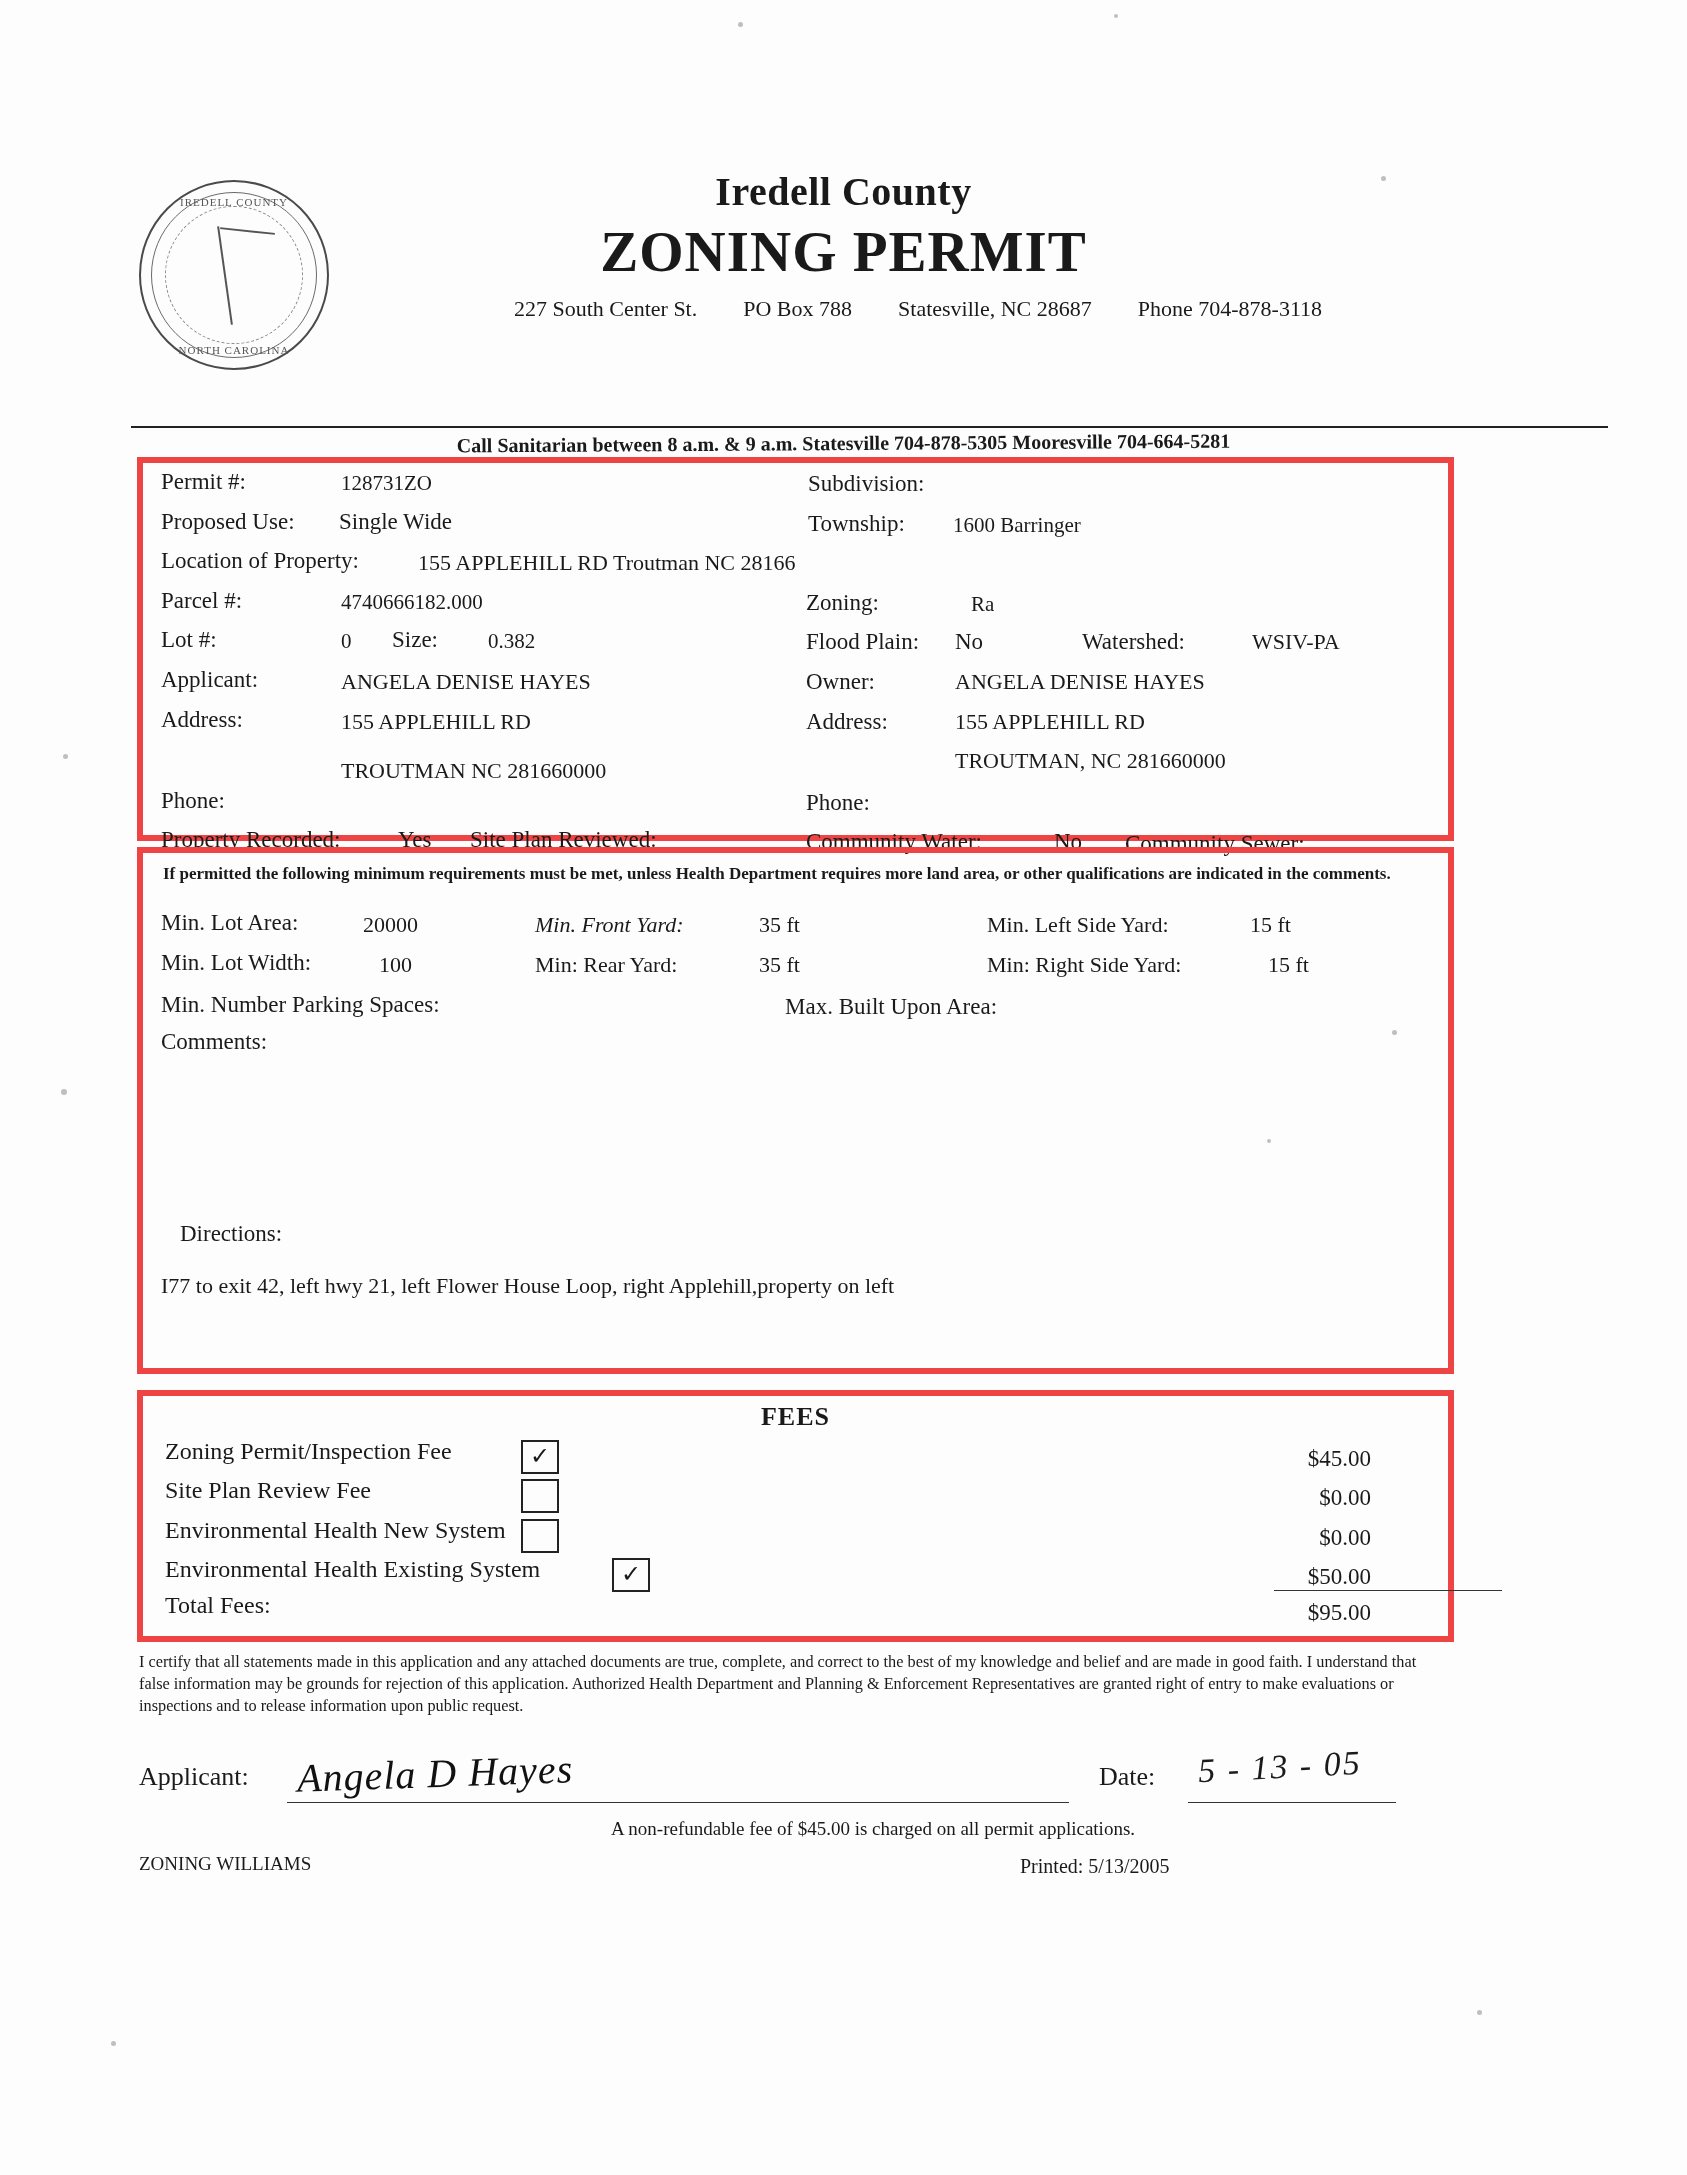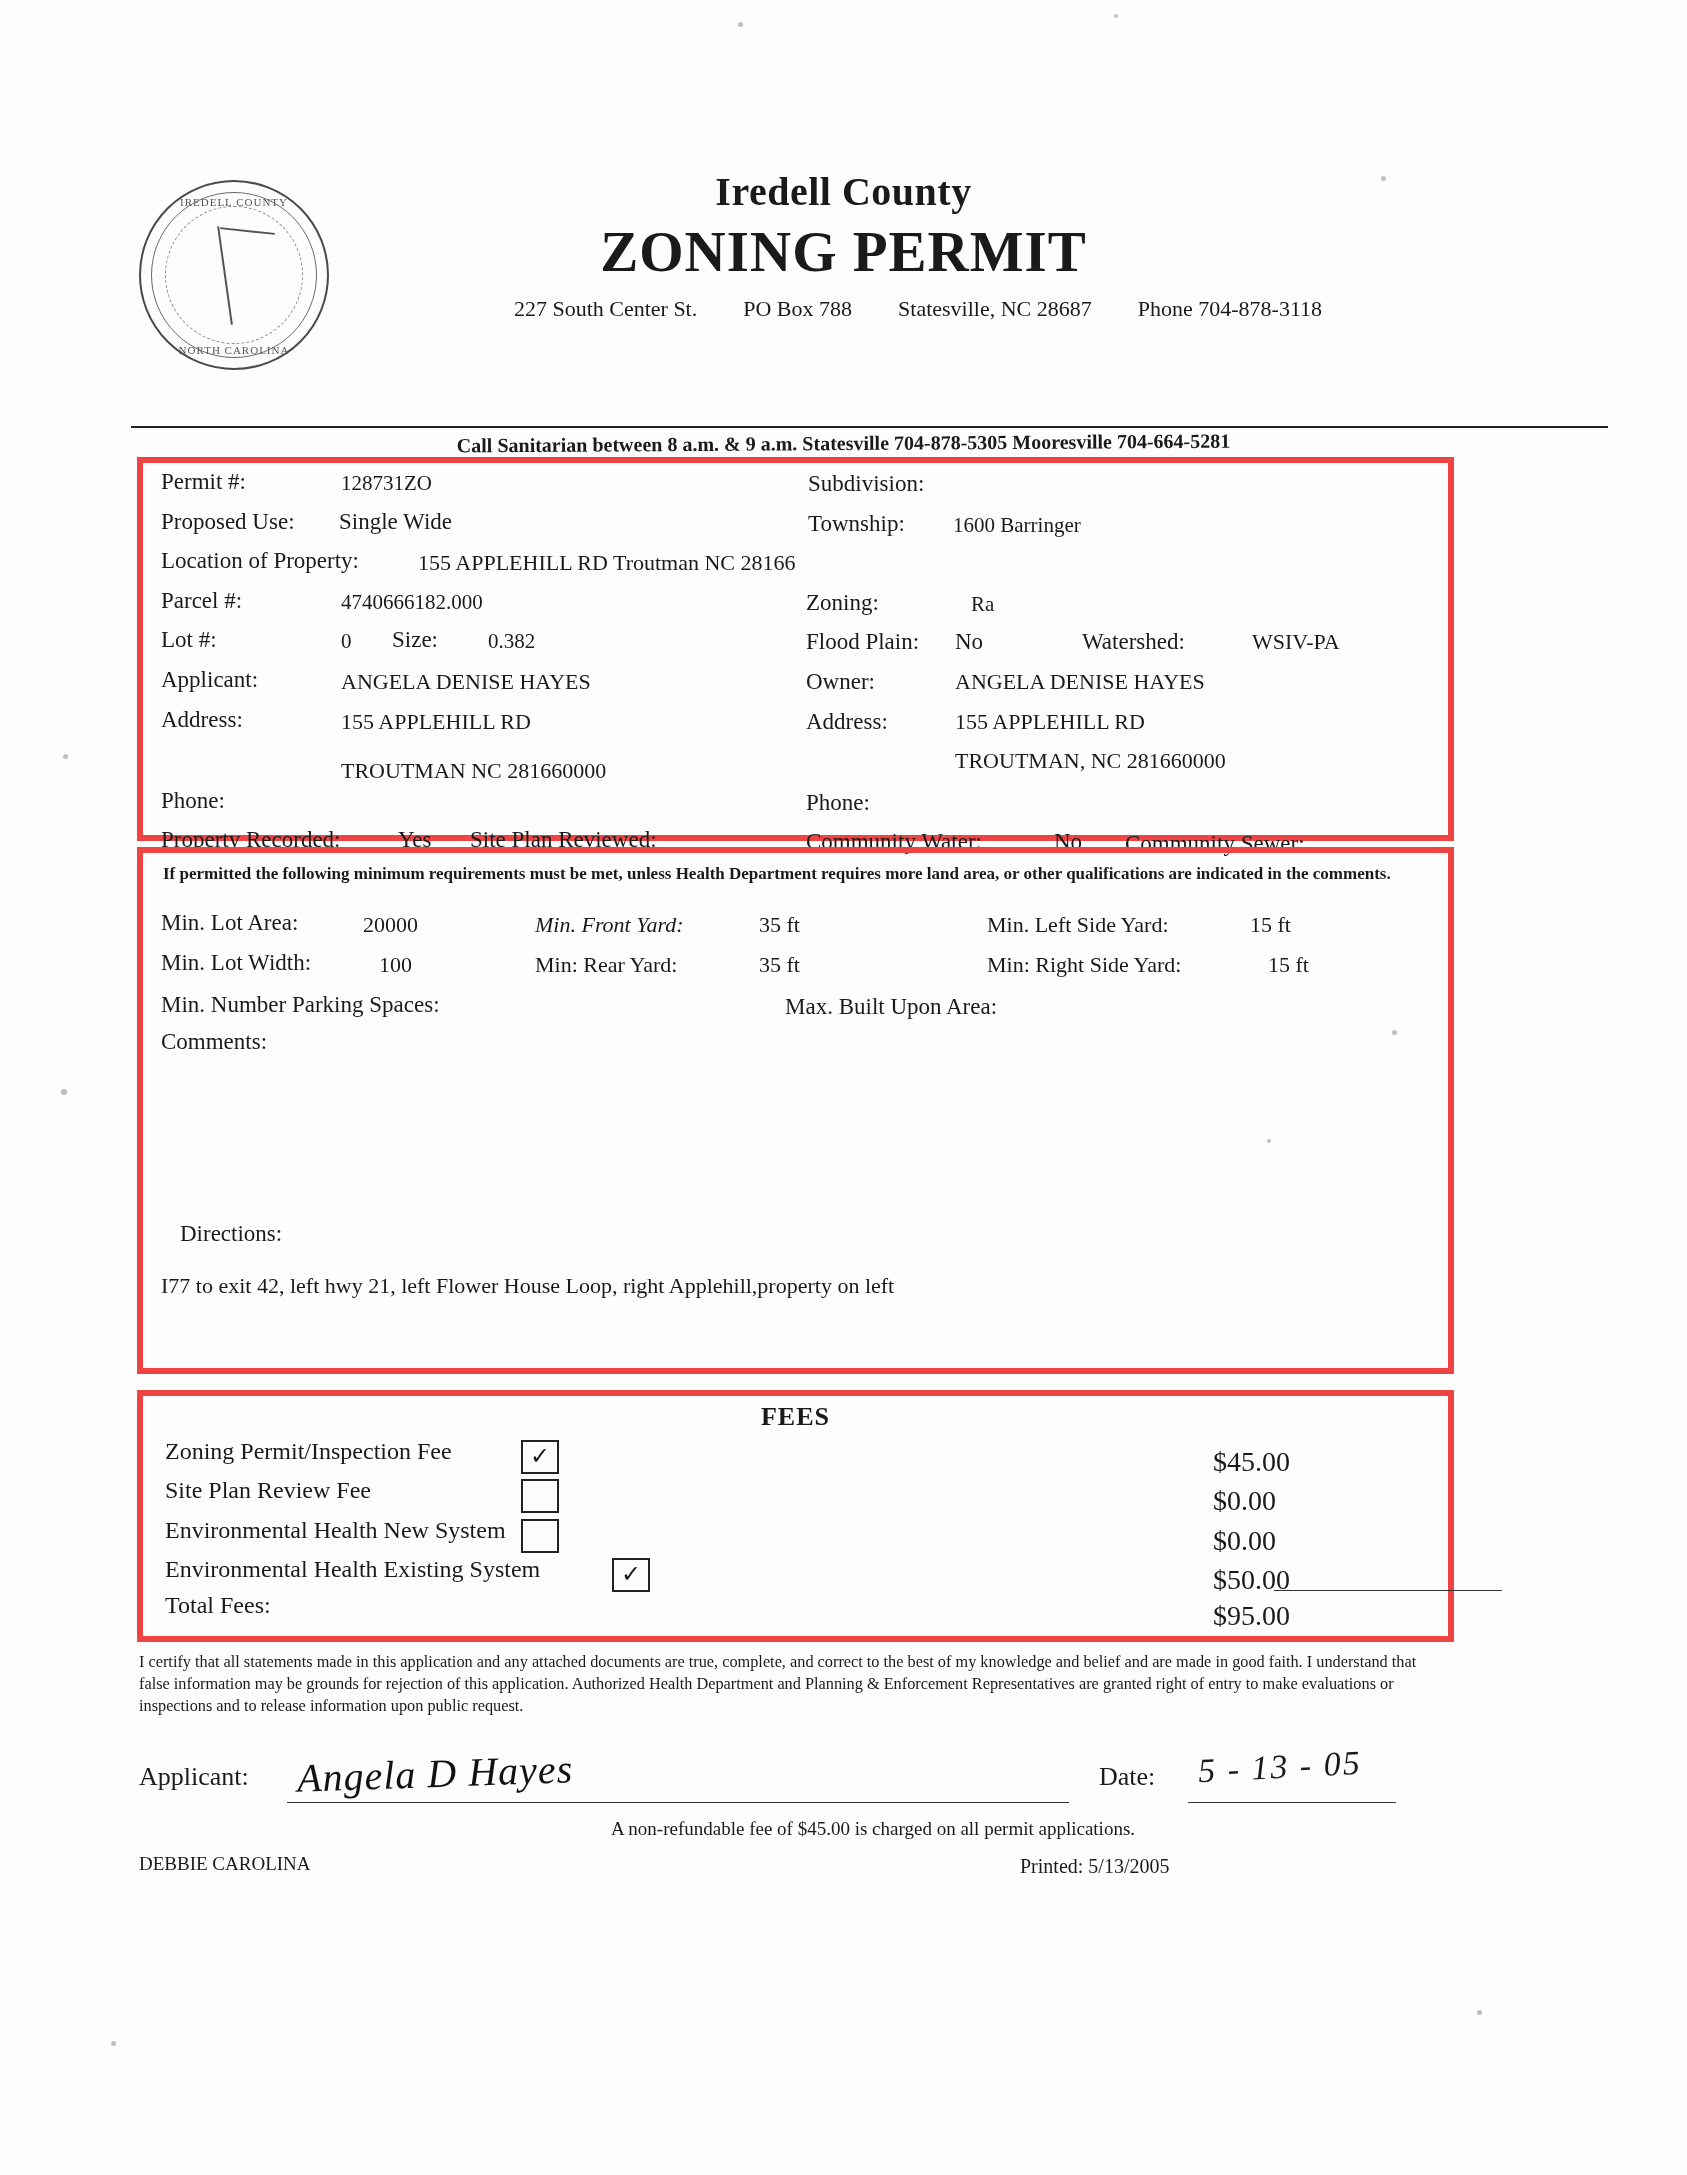--- a/index.html
+++ b/index.html
@@ -174,21 +174,22 @@
     border: 2px solid #222;
     font-size: 24px;
     line-height: 28px;
     text-align: center;
     font-family: "Liberation Serif", serif;
   }
   .fee-amount {
     position: absolute;
     right: 51px;
     top: 8px;
-    font-size: 28px;
+    font-size: 23px;
+    text-align: right;
     width: 158px;
   }
   .fee-rule {
     position: absolute;
     left: 1131px;
     width: 228px;
     border-top: 1.5px solid #333;
   }
 
   
@@ -420,17 +421,17 @@
 
   <div class="applicant-line">Applicant:</div>
   <div class="sig-rule"></div>
   <div class="sig-script">Angela D Hayes</div>
 
   <div class="date-label">Date:</div>
   <div class="date-rule"></div>
   <div class="date-script">5 - 13 - 05</div>
 
   <div class="nonref">A non-refundable fee of $45.00 is charged on all permit applications.</div>
-  <div class="clerk">DEBBIE CAROLINA</div>
+  <div class="clerk">ZONING WILLIAMS</div>
   <div class="printed">Printed: 5/13/2005</div>
 
 </div>
 
 
 </body></html>

